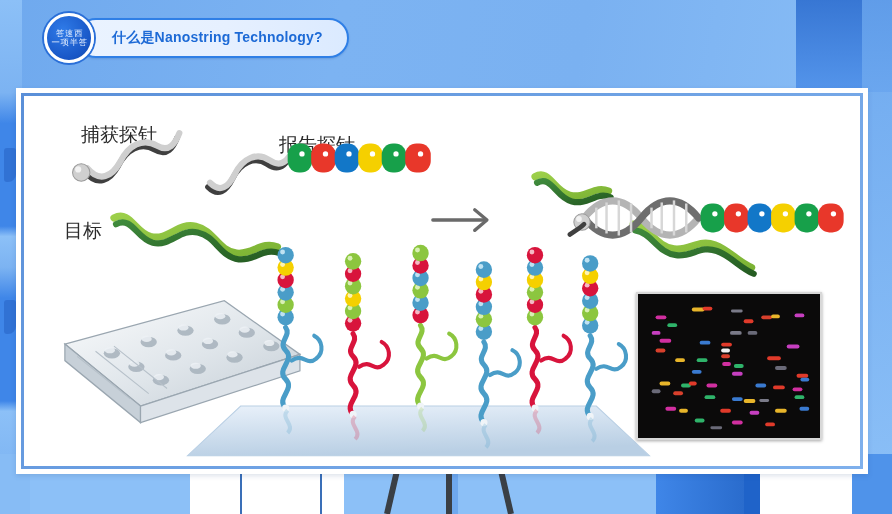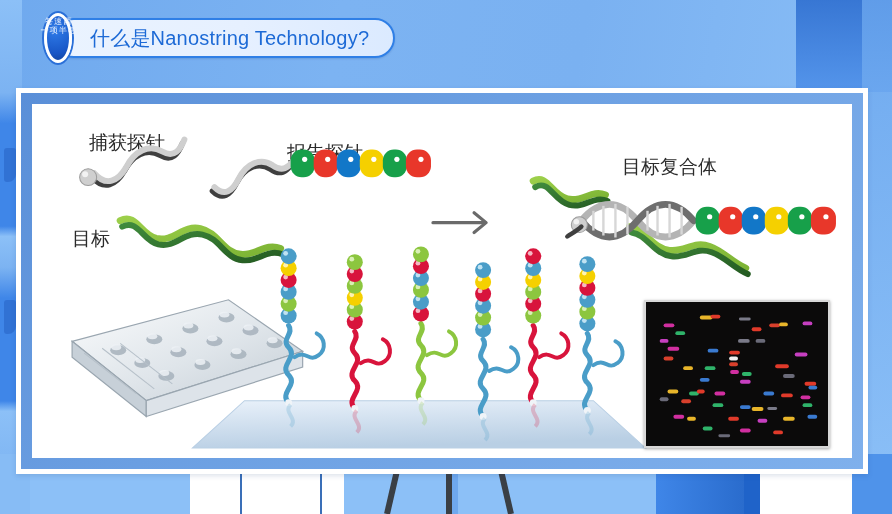--- a/index.html
+++ b/index.html
@@ -68,56 +68,56 @@
   .leg-c { left:508px; transform: rotate(-13deg); }
   .shelf-line { position:absolute; left:780px; bottom:50px; width:38px; height:3px;
     background:#c8d8ec; border-radius:2px; }
 
   
   .title-wrap {
     position: absolute; left: 44px; top: 14px;
     display: flex; align-items: center; height: 48px; z-index: 30;
   }
   .logo-badge {
-    position: relative; width: 28px; height: 50px; border-radius: 50%;
+    position: relative; width: 50px; height: 50px; border-radius: 50%;
     background: radial-gradient(circle at 36% 32%, #2f7be8 0%, #1856c6 70%, #12439b 100%);
     border: 3px solid #ffffff;
     box-shadow: 0 0 0 2px #2a6fd8;
-    display:flex; align-items:flex-start; justify-content:center;
+    display:flex; align-items:center; justify-content:center;
     z-index: 3; flex: 0 0 auto;
   }
   .logo-glyph {
     color:#eaf2ff; font-size:9px; line-height:10px; letter-spacing:-1px;
     text-align:center; font-family:"DejaVu Sans", sans-serif;
     transform: scale(.92); white-space: nowrap; opacity:.95;
   }
   .title-pill {
     margin-left: -18px;
     height: 40px; padding: 0 24px 0 34px;
     border: 2px solid #2f7fe6;
     border-radius: 22px;
     background: linear-gradient(90deg, #eaf3ff 0%, #e6f0ff 55%, #dbeaff 100%);
     display:flex; align-items:center;
     box-shadow: 0 1px 2px rgba(20,60,130,.18);
   }
   .title-text {
-    font-size: 20px; font-weight: normal; color:#1d6ad6;
+    font-size: 14px; font-weight: bold; color:#1d6ad6;
     letter-spacing:.2px; white-space: nowrap;
   }
 
   
   .card-outer {
     position:absolute; left:16px; top:88px; width:852px; height:386px;
     background:#ffffff; padding:5px; z-index: 20;
     box-shadow: 0 2px 5px rgba(25,60,120,.15);
   }
   .card-border {
     width:100%; height:100%;
     background: linear-gradient(135deg,#5a8fd8 0%,#6b9fe2 40%,#7fb0ec 100%);
-    padding:11px;
+    padding:3px;
   }
   .card-inner {
     position:relative; width:100%; height:100%;
     background:#ffffff; overflow:hidden;
   }
 
   
   .lbl {
     position:absolute; color:#2b2b2b; font-size:19px; white-space:nowrap;
     font-family:"DejaVu Sans","Liberation Sans",sans-serif;
@@ -184,21 +184,20 @@
     </div>
   </div>
 
   <div class="card-outer">
     <div class="card-border">
       <div class="card-inner">
 
         <div class="lbl lbl-capture">捕获探针</div>
         <div class="lbl lbl-reporter">报告探针</div>
         <div class="lbl lbl-target">目标</div>
-        <div class="lbl lbl-complex">目标复合体</div>
 
         <svg class="layer" viewBox="0 0 818 358" preserveAspectRatio="none">
 
           <defs>
             <linearGradient id="tgtA" x1="0" y1="0" x2="1" y2="1">
               <stop offset="0%" stop-color="#9ccf4a"></stop>
                 <stop offset="100%" stop-color="#7cb334"></stop>
             </linearGradient>
             <linearGradient id="tgtB" x1="0" y1="0" x2="1" y2="1">
               <stop offset="0%" stop-color="#3f8a3c"></stop>

